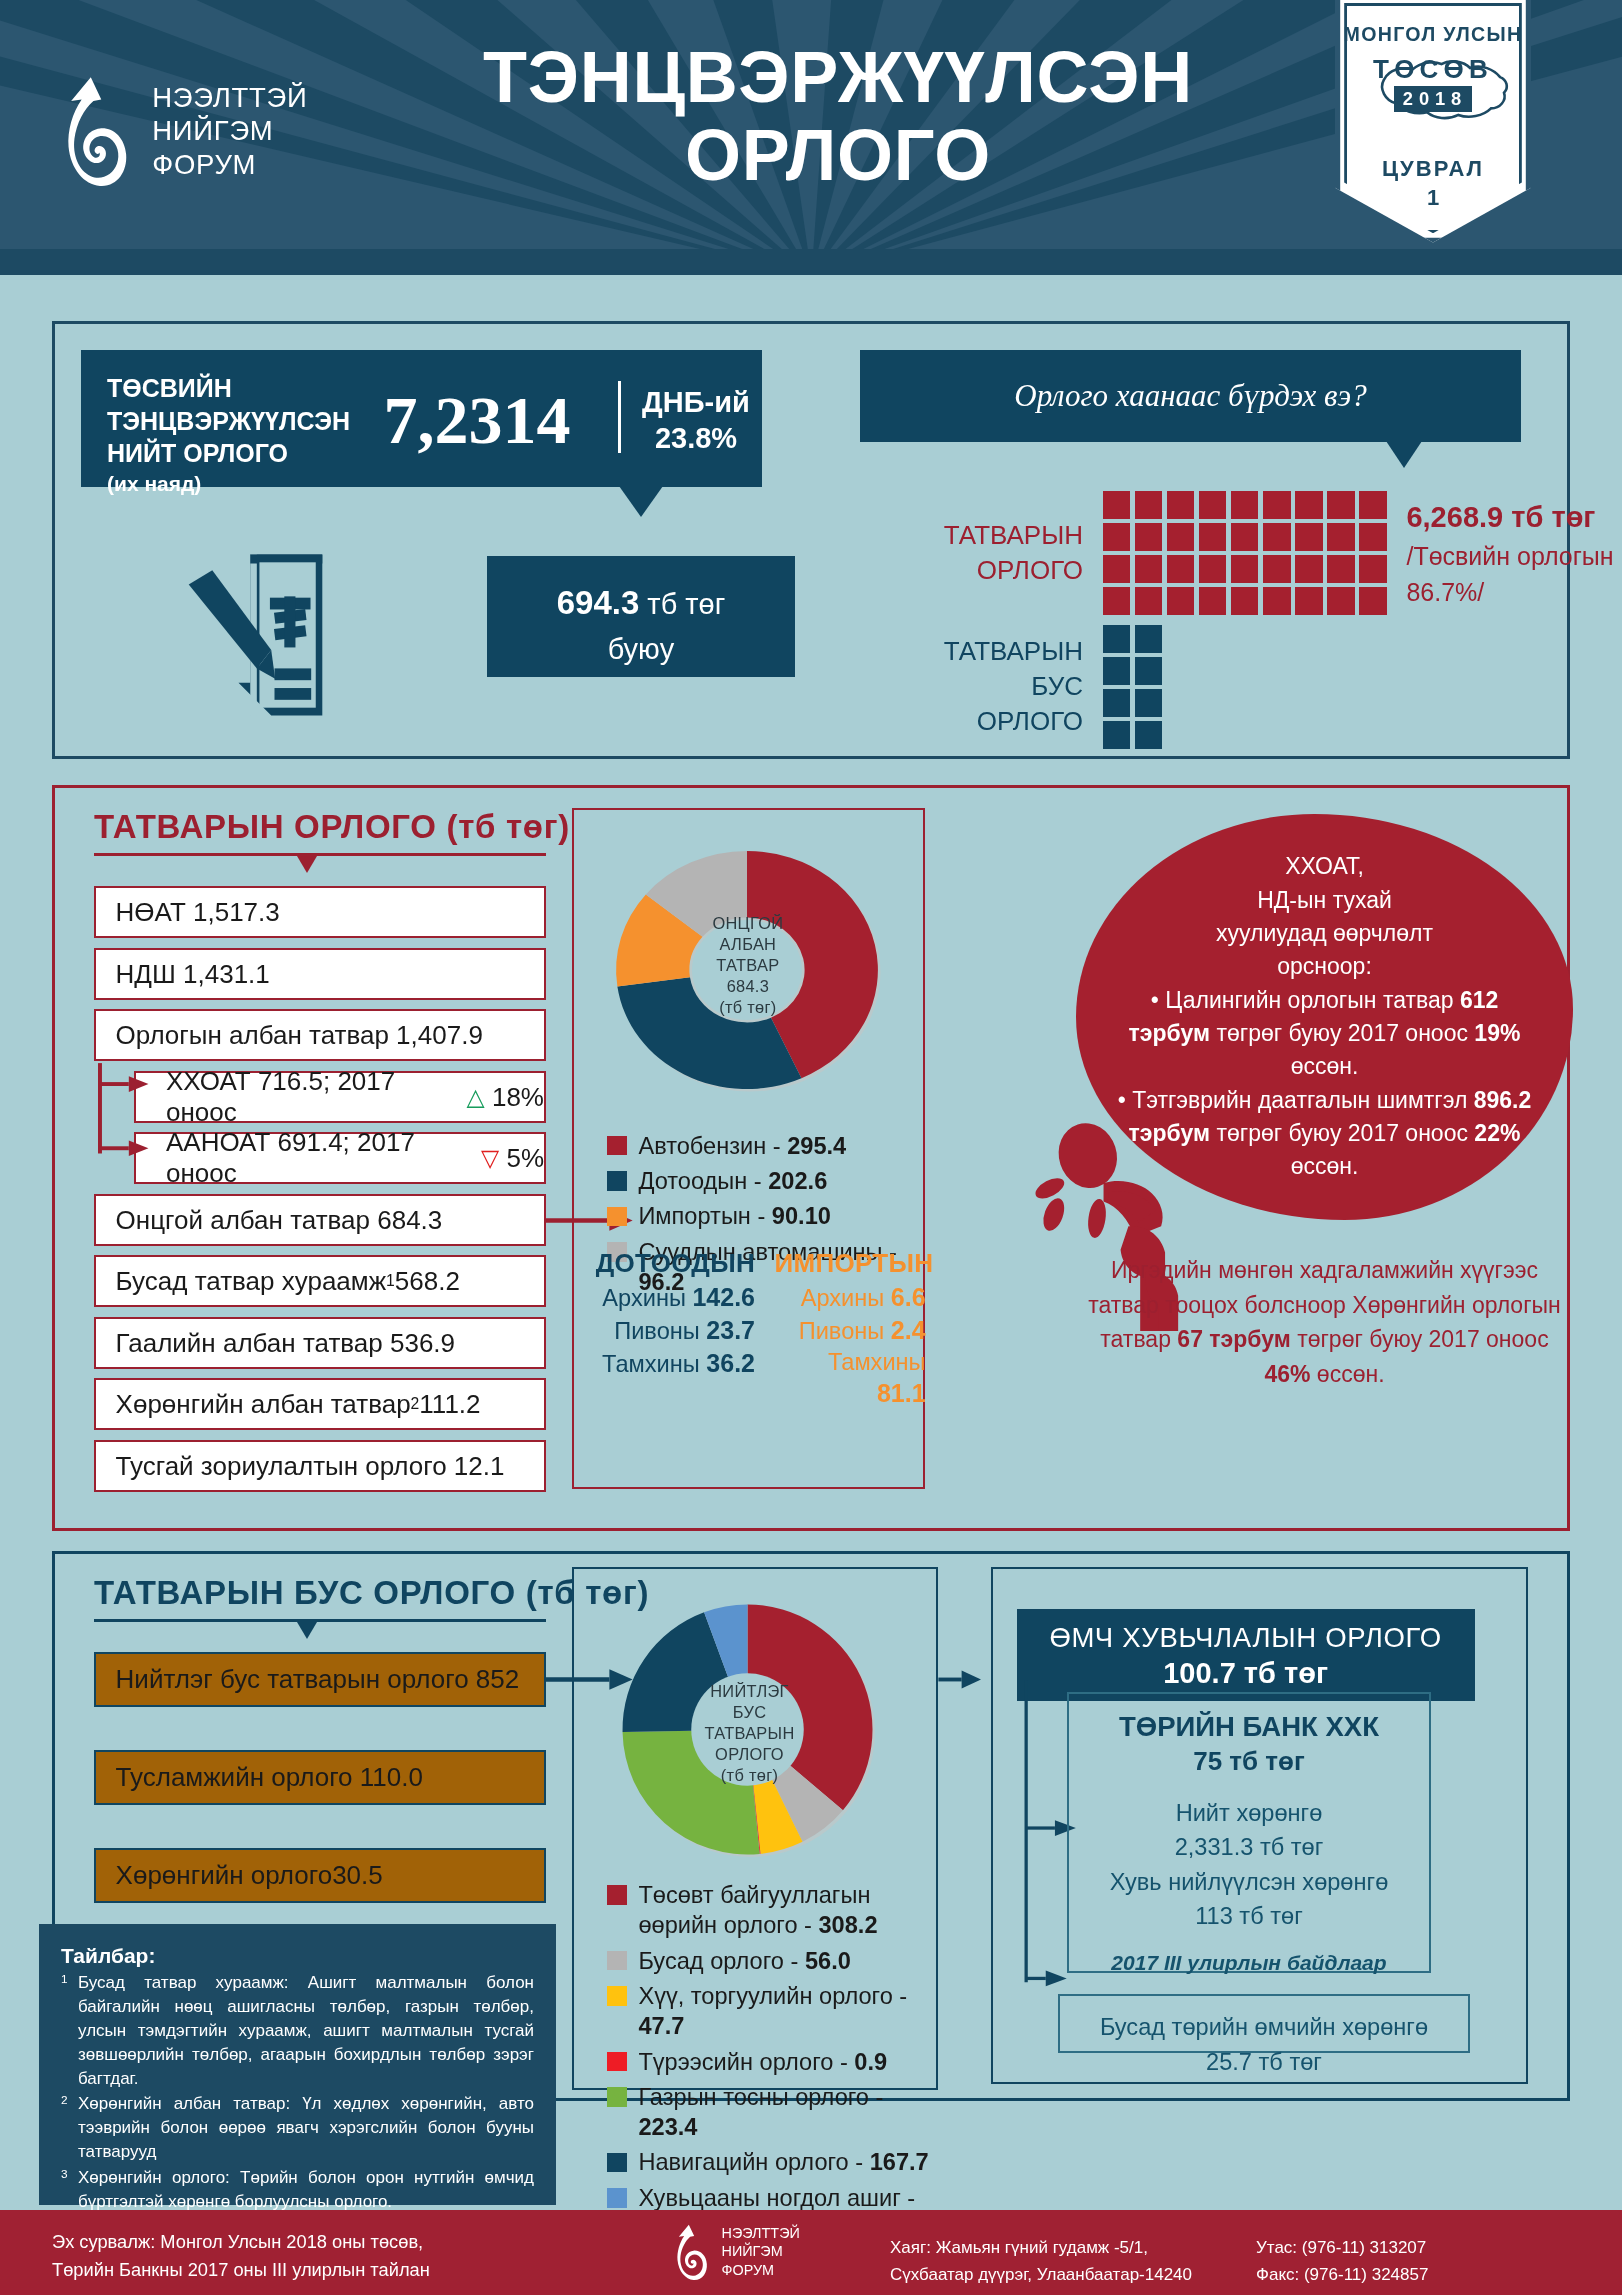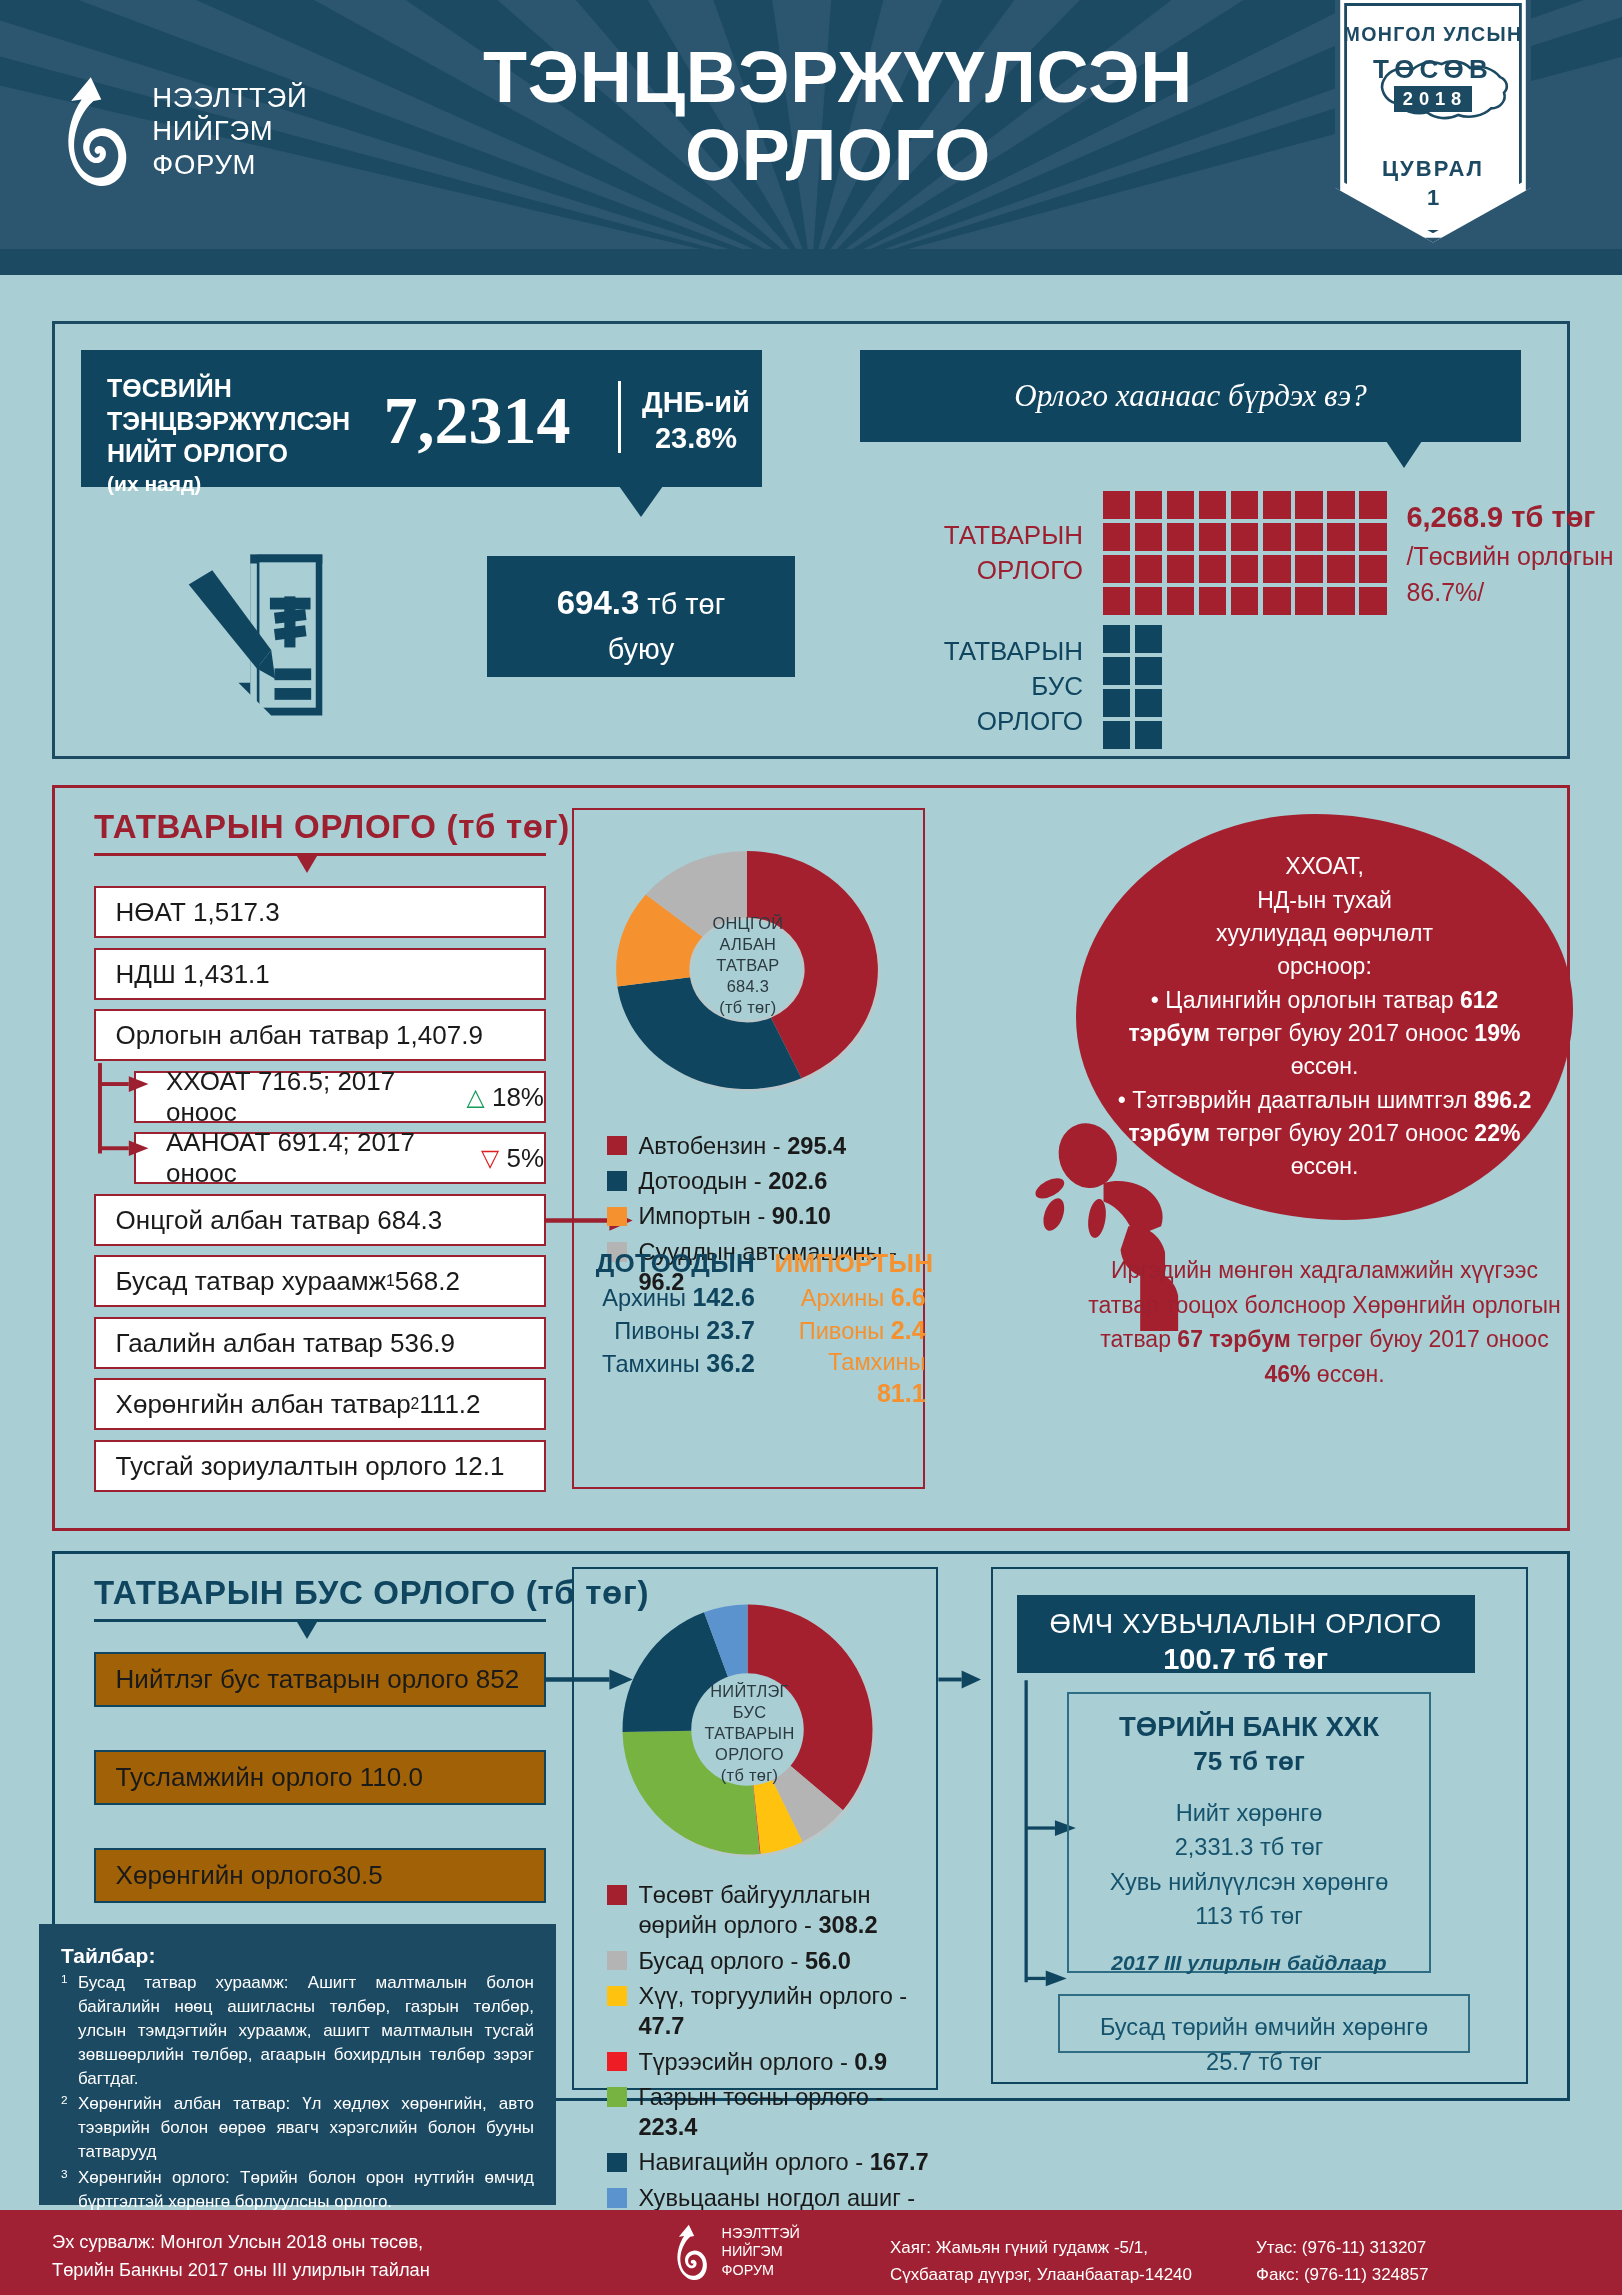--- a/index.html
+++ b/index.html
@@ -620,21 +620,21 @@
         </div>
       </div>
   </div>
 
   <svg style="position:absolute;left:883px;top:110px;width:46px;height:31px" viewBox="0 0 70 48">
     <path d="M0 24 L36 24" stroke="#104560" stroke-width="6" fill="none"></path>
     <polygon points="36,10 66,24 36,38" fill="#104560"></polygon>
   </svg>
 
   <div class="privbox" style="left:936px; top:13px; width:537px; height:517px;">
-    <div class="privhdr" style="left:23.6px; top:26px; width:458px; height:78px;">
+    <div class="privhdr" style="left:23.6px; top:40px; width:458px; height:92px;">
       <div class="l1">ӨМЧ ХУВЬЧЛАЛЫН ОРЛОГО</div>
       <div class="l2">100.7 тб төг</div>
     </div>
 
     <svg style="position:absolute;left:23.6px;top:111px;width:85px;height:334px" viewBox="0 0 130 510">
       <path d="M14 0 L14 462" stroke="#104560" stroke-width="5" fill="none"></path>
       <path d="M14 226 L58 226" stroke="#104560" stroke-width="5" fill="none"></path>
       <polygon points="58,214 90,226 58,238" fill="#104560"></polygon>
       <path d="M14 456 L44 456" stroke="#104560" stroke-width="5" fill="none"></path>
       <polygon points="44,444 76,456 44,468" fill="#104560"></polygon>

